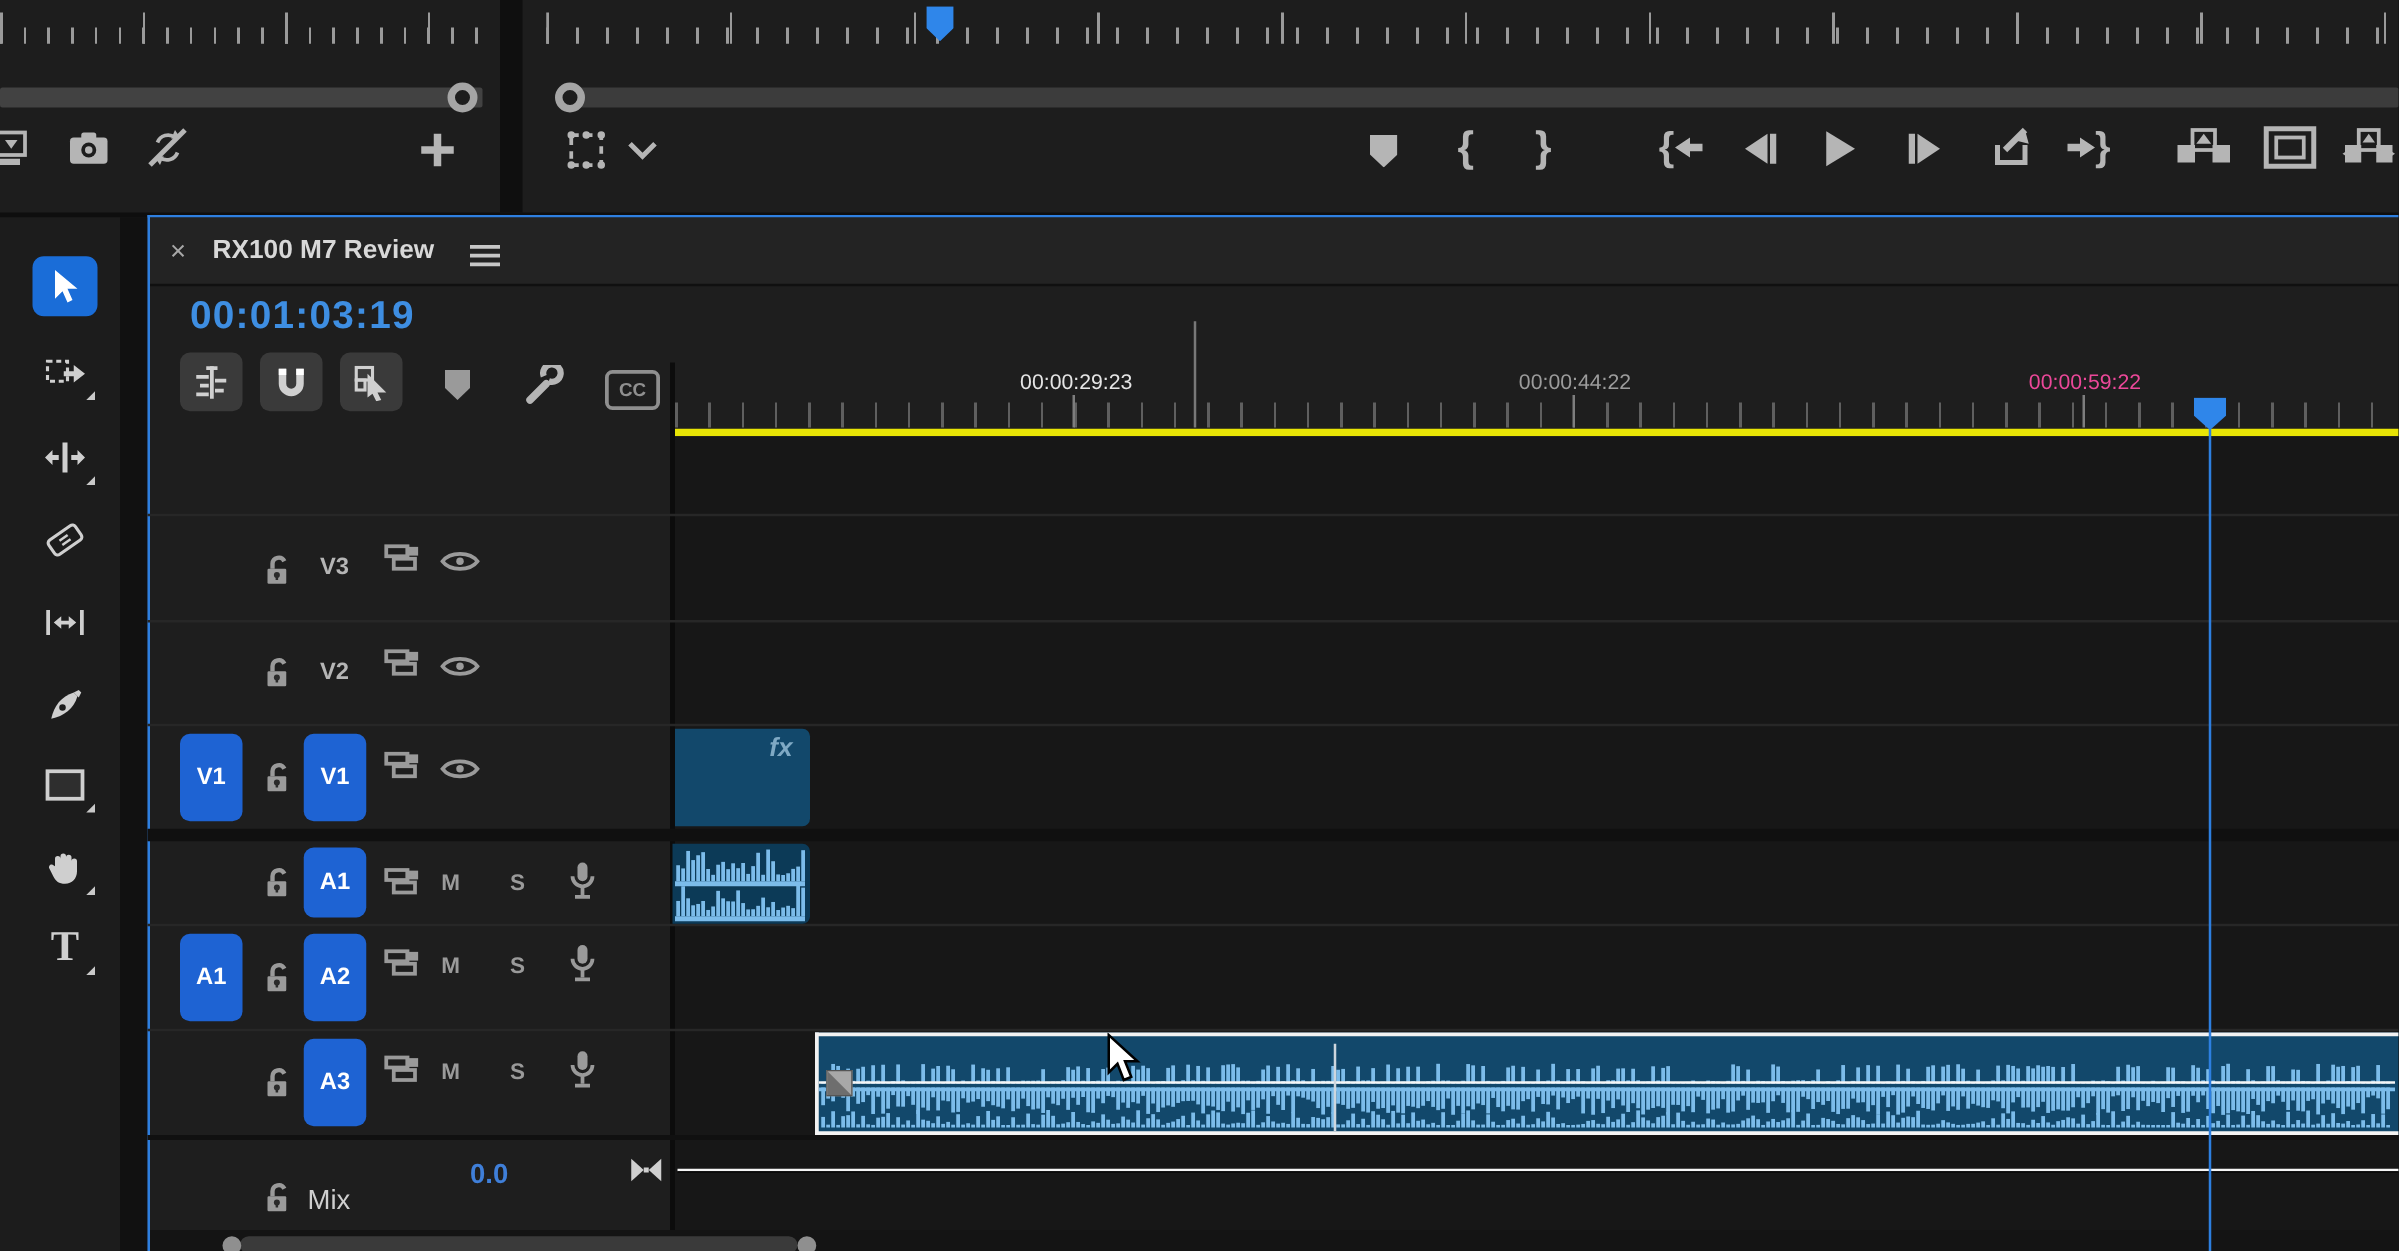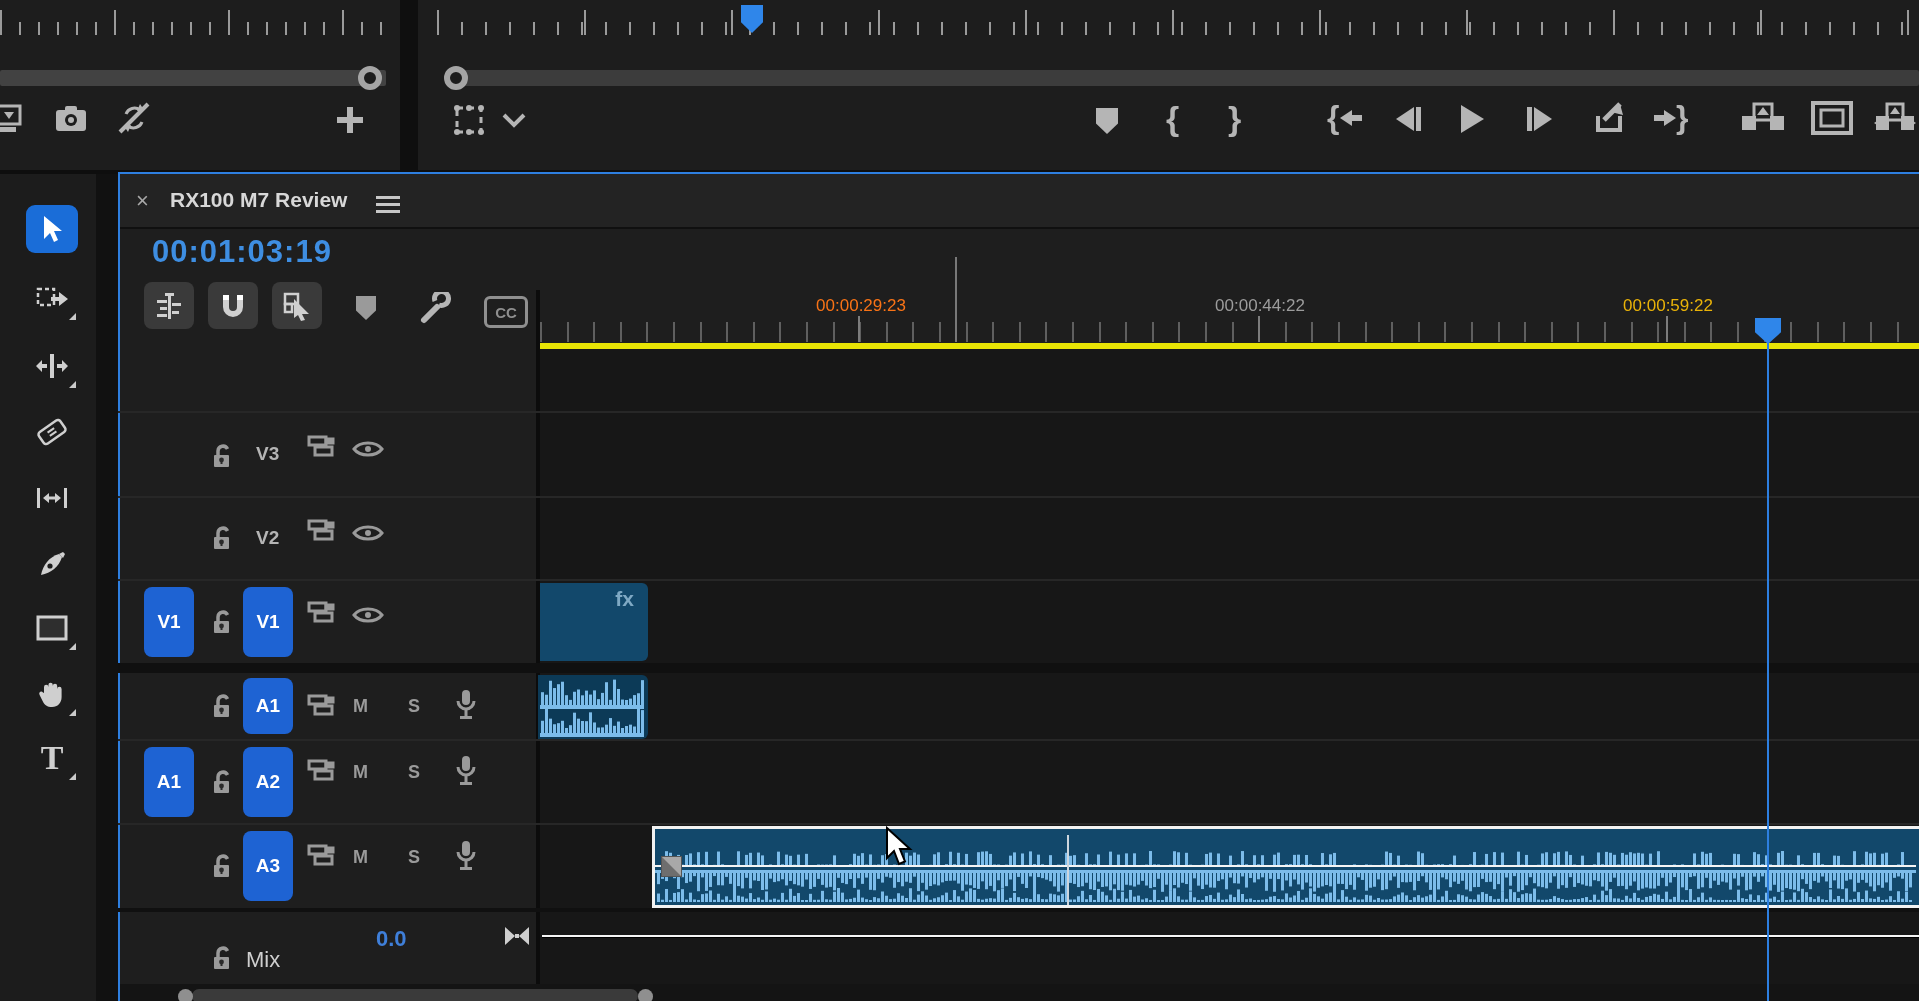--- a/index.html
+++ b/index.html
@@ -289,23 +289,23 @@
         <path d="M19 15 L6 28" stroke-width="6" stroke-linecap="round"></path>
       </svg>
   </div>
   <div class="abs" style="left:484px;top:296px;width:38px;height:26px;border:3px solid #8f8f8f;border-radius:6px;display:flex;align-items:center;justify-content:center;">
     <span style="color:#8f8f8f;font-size:15px;font-weight:bold;">CC</span>
   </div>
 
   <div class="abs" style="left:540px;top:252px;width:1379px;height:96px;">
     <div class="abs" style="left:0;bottom:6px;width:1379px;height:20px;background:repeating-linear-gradient(to right,#5f5f5f 0 2px,transparent 2px 26.6px);"></div>
   </div>
-  <span class="abs" style="left:861px;top:296px;transform:translateX(-50%);color:#f97316;font-size:17px;">00:00:29:23</span>
+  <span class="abs" style="left:861px;top:296px;transform:translateX(-50%);color:#e5e5e5;font-size:17px;">00:00:29:23</span>
   <span class="abs" style="left:1260px;top:296px;transform:translateX(-50%);color:#9c9c9c;font-size:17px;">00:00:44:22</span>
-  <span class="abs" style="left:1668px;top:296px;transform:translateX(-50%);color:#eab308;font-size:17px;">00:00:59:22</span>
+  <span class="abs" style="left:1668px;top:296px;transform:translateX(-50%);color:#ec4899;font-size:17px;">00:00:59:22</span>
   <div class="abs" style="left:858px;top:316px;width:2px;height:26px;background:#7d7d7d;"></div>
   <div class="abs" style="left:1258px;top:316px;width:2px;height:26px;background:#7d7d7d;"></div>
   <div class="abs" style="left:1666px;top:316px;width:2px;height:26px;background:#7d7d7d;"></div>
 
   <div class="abs" style="left:955px;top:257px;width:2px;height:85px;background:#787878;"></div>
 
   <div class="abs" style="left:540px;top:343px;width:1379px;height:6px;background:#e8e405;"></div>
 
   <div class="abs" style="left:540px;top:349px;width:1379px;height:652px;background:#171717;"></div>
 
@@ -486,21 +486,21 @@
         <path d="M2 2 L12 11 L2 20 Z" fill="#cfcfcf"></path>
         <path d="M26 2 L16 11 L26 20 Z" fill="#cfcfcf"></path>
         <rect x="12" y="9" width="4" height="4" fill="#cfcfcf"></rect>
       </svg>
   </span>
 
   <div class="abs wfline" style="left:542px;top:935px;width:1377px;"></div>
   <div class="abs" style="left:542px;top:937px;width:1377px;height:1px;background:#000;"></div>
 
   <div class="abs" style="left:540px;top:583px;width:108px;height:78px;background:#12486b;border-radius:0 6px 6px 0;">
-    <span style="position:absolute;right:14px;top:4px;color:#7fa9c4;font-size:21px;font-weight:bold;">fx</span>
+    <span style="position:absolute;right:14px;top:4px;color:#7fa9c4;font-size:21px;font-style:italic;font-weight:bold;">fx</span>
   </div>
 
 
   <div class="abs" style="left:538px;top:675px;width:110px;height:64px;background:#0c3a57;border-radius:0 6px 6px 0;overflow:hidden;">
     <svg width="110" height="64">
         <rect x="2" y="30" width="104" height="4" fill="#7cbcea"></rect>
         <rect x="3" y="17.192236873293098" width="3" height="12.807763126706902" fill="#7cbcea"></rect>
         <rect x="7" y="19.73539870254157" width="3" height="10.26460129745843" fill="#7cbcea"></rect>
         <rect x="11" y="5.750952414205919" width="3" height="24.24904758579408" fill="#7cbcea"></rect>
         <rect x="15" y="13.055866142181237" width="3" height="16.944133857818763" fill="#7cbcea"></rect>

